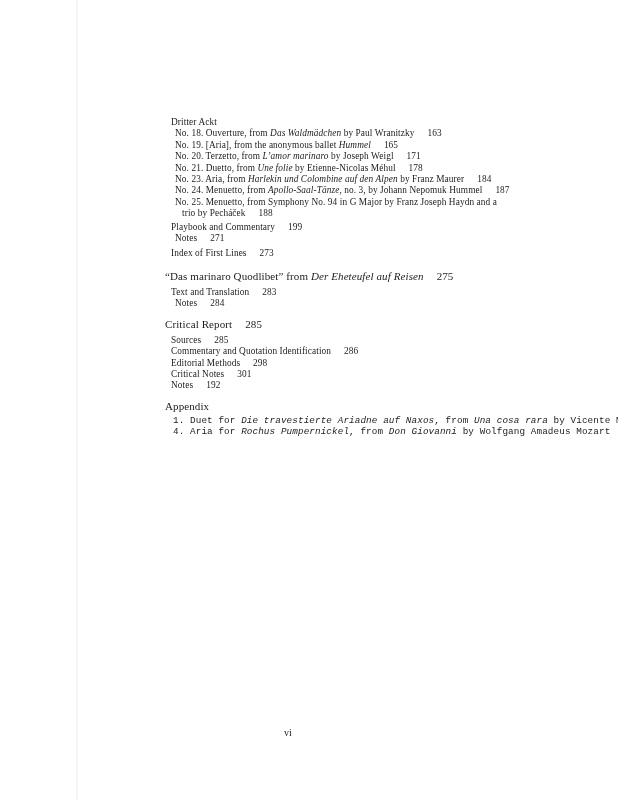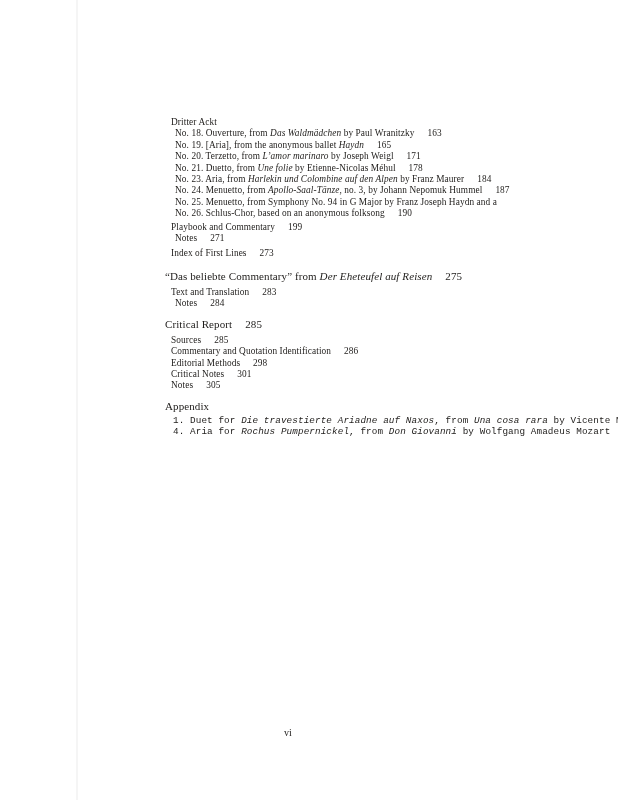--- a/index.html
+++ b/index.html
@@ -62,37 +62,37 @@
   }
 </style>
 </head>
 <body>
 
 <div class="scan-band"></div>
 
 <div class="toc">
     <div class="line l1"><span>Dritter Ackt</span></div>
     <div class="line l2"><span>No. 18. Ouverture, from </span><i>Das Waldmädchen</i><span> by Paul Wranitzky</span><span class="pg">163</span></div>
-    <div class="line l2"><span>No. 19. [Aria], from the anonymous ballet </span><i>Haydn</i><span class="pg">165</span></div>
+    <div class="line l2"><span>No. 19. [Aria], from the anonymous ballet </span><i>Hummel</i><span class="pg">165</span></div>
     <div class="line l2"><span>No. 20. Terzetto, from </span><i>L’amor marinaro</i><span> by Joseph Weigl</span><span class="pg">171</span></div>
     <div class="line l2"><span>No. 21. Duetto, from </span><i>Une folie</i><span> by Etienne-Nicolas Méhul</span><span class="pg">178</span></div>
     <div class="line l2"><span>No. 23. Aria, from </span><i>Harlekin und Colombine auf den Alpen</i><span> by Franz Maurer</span><span class="pg">184</span></div>
     <div class="line l2"><span>No. 24. Menuetto, from </span><i>Apollo-Saal-Tänze</i><span>, no. 3, by Johann Nepomuk Hummel</span><span class="pg">187</span></div>
     <div class="line l2"><span>No. 25. Menuetto, from Symphony No. 94 in G Major by Franz Joseph Haydn and a</span></div>
-    <div class="line l2"><span>No. 26. Schlus-Chor, based on an anonymous folksong</span><span class="pg">190</span></div>
+    <div class="line cont"><span>trio by Pecháček</span><span class="pg">188</span></div>
     <div class="line l1 gap-xs"><span>Playbook and Commentary</span><span class="pg">199</span></div>
     <div class="line l2"><span>Notes</span><span class="pg">271</span></div>
     <div class="line l1 gap-s"><span>Index of First Lines</span><span class="pg">273</span></div>
-    <div class="line heading gap-l"><span>“Das beliebte Commentary” from </span><i>Der Eheteufel auf Reisen</i><span class="pg">275</span></div>
+    <div class="line heading gap-l"><span>“Das marinaro Quodlibet” from </span><i>Der Eheteufel auf Reisen</i><span class="pg">275</span></div>
     <div class="line l1 gap-s"><span>Text and Translation</span><span class="pg">283</span></div>
     <div class="line l2"><span>Notes</span><span class="pg">284</span></div>
     <div class="line heading gap-m"><span>Critical Report</span><span class="pg">285</span></div>
     <div class="line l1 gap-s"><span>Sources</span><span class="pg">285</span></div>
     <div class="line l1"><span>Commentary and Quotation Identification</span><span class="pg">286</span></div>
     <div class="line l1"><span>Editorial Methods</span><span class="pg">298</span></div>
     <div class="line l1"><span>Critical Notes</span><span class="pg">301</span></div>
-    <div class="line l1"><span>Notes</span><span class="pg">305</span></div>
+    <div class="line l1"><span>Notes</span><span class="pg">192</span></div>
     <div class="line heading gap-m"><span>Appendix</span></div>
     <div class="line app gap-xs"><span>1. Duet for </span><i>Die travestierte Ariadne auf Naxos</i><span>, from </span><i>Una cosa rara</i><span> by Vicente Martín y</span></div>
     <div class="line app"><span>4. Aria for </span><i>Rochus Pumpernickel</i><span>, from </span><i>Don Giovanni</i><span> by Wolfgang Amadeus Mozart</span><span class="pg">313</span></div>
   </div>
 
 <div class="folio">vi</div>
 
 </body></html>

